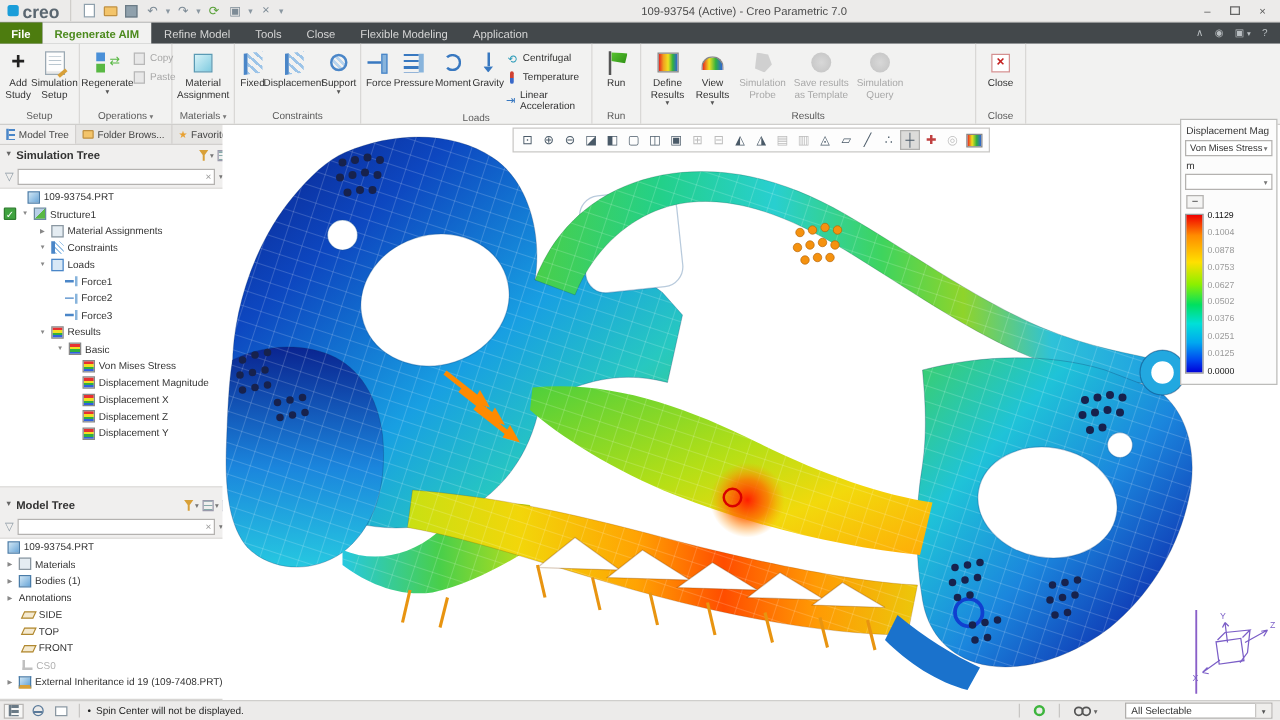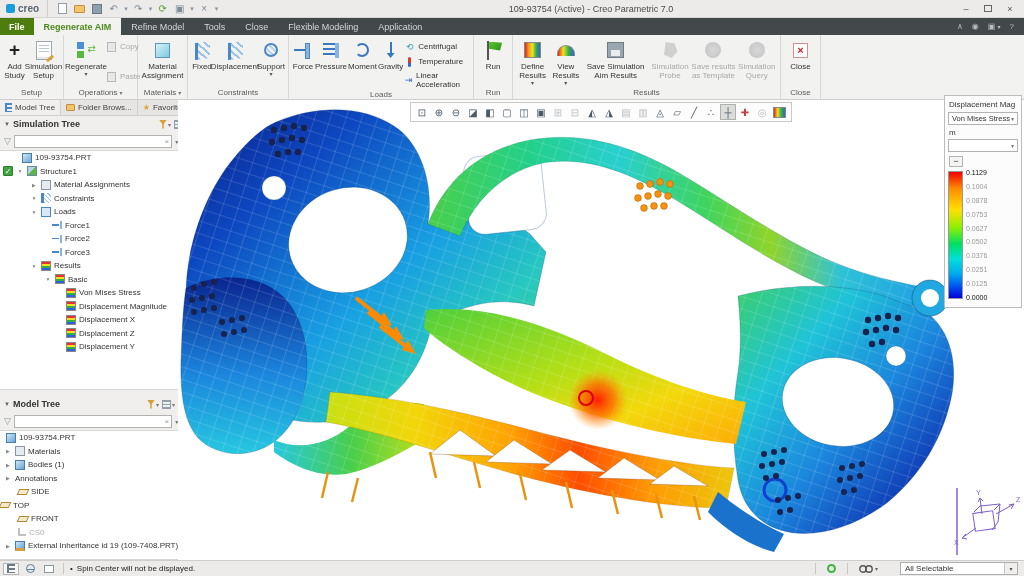--- a/index.html
+++ b/index.html
@@ -3,21 +3,21 @@
 <meta charset="utf-8">
 <style>
   * { margin:0; padding:0; box-sizing:border-box; }
   html,body { width:1024px; height:576px; overflow:hidden; font-family:"Liberation Sans",sans-serif; background:#fff; }
   .app { position:relative; width:1024px; height:576px; background:#fff; }
 
   
   .titlebar { position:absolute; left:0; top:0; width:1024px; height:18px; background:#ecebea; display:flex; align-items:center; border-bottom:1px solid #d8d6d4; }
   .logo { display:flex; align-items:center; gap:3px; padding:0 8px 0 6px; border-right:1px solid #d0cecb; height:100%; }
   .logo-mark { width:9px; height:9px; background:#1a9dd9; border-radius:2px; }
-  .logo-text { font-size:10px; font-weight:bold; color:#5a6670; }
+  .logo-text { font-size:14px; font-weight:bold; color:#5a6670; }
   .qat { display:flex; align-items:center; gap:4px; padding:0 8px; color:#7d8b96; font-size:10px; }
   .qat .qi { width:13px; height:12px; display:flex; align-items:center; justify-content:center; }
   .qi-doc { width:9px; height:11px; background:#fff; border:1px solid #8fa0ac; }
   .qi-folder { width:11px; height:8px; background:#f3c46a; border:1px solid #c09040; border-radius:1px; }
   .qi-save { width:10px; height:10px; background:#8fa0ac; border:1px solid #6b7b86; }
   .qat .caret { font-size:7px; color:#8a97a1; }
   .win-title { flex:1; text-align:center; font-size:9px; color:#4a4a4a; }
   .winctl { display:flex; align-items:center; gap:2px; padding-right:4px; }
   .winctl .wb { width:20px; height:14px; display:flex; align-items:center; justify-content:center; font-size:9px; color:#555; }
   .wb-max-box { width:8px; height:7px; border:1px solid #666; }
@@ -32,21 +32,21 @@
   
   .ribbon { position:absolute; left:0; top:35px; width:1024px; height:65px; background:#f2f2f1; display:flex; border-bottom:1px solid #cfcecc; }
   .rgroup { display:flex; flex-direction:column; border-right:1px solid #d9d8d6; }
   .rgroup-body { flex:1; display:flex; align-items:flex-start; padding:3px 3px 0 3px; gap:1px; }
   .rgroup-name { height:13px; text-align:center; font-size:8px; color:#5a5a5a; display:flex; align-items:center; justify-content:center; gap:2px; }
   .rbtn { display:flex; flex-direction:column; align-items:center; width:46px; padding-top:1px; }
   .rbtn .ric { width:22px; height:22px; display:flex; align-items:center; justify-content:center; position:relative; }
   .rbtn .rlabel { font-size:8px; line-height:9px; color:#333; text-align:center; margin-top:1px; }
   .rbtn .bcaret { font-size:6px; color:#555; line-height:6px; }
   .rbtn.disabled .rlabel { color:#a8a8a8; }
-  .rcol { display:flex; flex-direction:column; justify-content:flex-start; gap:19px; padding-top:3px; }
+  .rcol { display:flex; flex-direction:column; justify-content:flex-start; gap:4px; padding-top:3px; }
   .rsmall { display:flex; align-items:center; gap:3px; font-size:8px; color:#333; }
   .rsmall.disabled { color:#a8a8a8; }
   .rsmall .sic { width:11px; height:11px; display:flex; align-items:center; justify-content:center; }
 
   .ic-add { font-size:19px; font-weight:bold; color:#222; line-height:20px; }
   .ic-setup { width:16px; height:19px; background:#fdfdfd; border:1px solid #9aa8b2; box-shadow:inset 0 -2px 0 #e8e8e8; position:relative; }
   .ic-setup::after { content:""; position:absolute; left:2px; top:3px; width:10px; height:8px; background:repeating-linear-gradient(#b9c6cf 0 1px,transparent 1px 3px); }
   .ic-setup::before { content:""; position:absolute; right:-3px; bottom:-1px; width:8px; height:3px; background:#d8a038; transform:rotate(-40deg); }
   .ic-regen { width:18px; height:18px; position:relative; }
   .ic-regen::before { content:""; position:absolute; left:0; top:1px; width:7px; height:7px; background:#4a90d8; box-shadow:0 9px 0 #58b843; }
@@ -376,26 +376,20 @@
           <div class="rlabel">Define Results</div>
           <div class="bcaret">▾</div>
         </div>
         <div class="rbtn" style="width:34px">
           <div class="ric">
               <span class="ic-view"></span>
             </div>
           <div class="rlabel">View Results</div>
           <div class="bcaret">▾</div>
         </div>
-        <div class="rbtn" style="width:72px">
-          <div class="ric">
-              <span class="ic-savesim"></span>
-            </div>
-          <div class="rlabel">Save Simulation Aim Results</div>
-        </div>
         <div class="rbtn disabled" style="width:44px">
           <div class="ric">
               <span class="ic-probe"></span>
             </div>
           <div class="rlabel">Simulation Probe</div>
         </div>
         <div class="rbtn disabled" style="width:48px">
           <div class="ric">
               <span class="ic-gray"></span>
             </div>
@@ -573,21 +567,21 @@
           <span class="tlabel">Bodies (1)</span>
       </div>
       <div class="trow" style="padding-left:4px">
         <span class="tcaret">▶</span>
         <span class="tlabel">Annotations</span>
       </div>
       <div class="trow" style="padding-left:18px">
         <span class="ti ti-plane"></span>
           <span class="tlabel">SIDE</span>
       </div>
-      <div class="trow" style="">
+      <div class="trow" style="padding-left:18px">
         <span class="ti ti-plane"></span>
           <span class="tlabel">TOP</span>
       </div>
       <div class="trow" style="padding-left:18px">
         <span class="ti ti-plane"></span>
           <span class="tlabel">FRONT</span>
       </div>
       <div class="trow dis" style="padding-left:18px">
         <span class="ti ti-csys"></span>
           <span class="tlabel">CS0</span>

